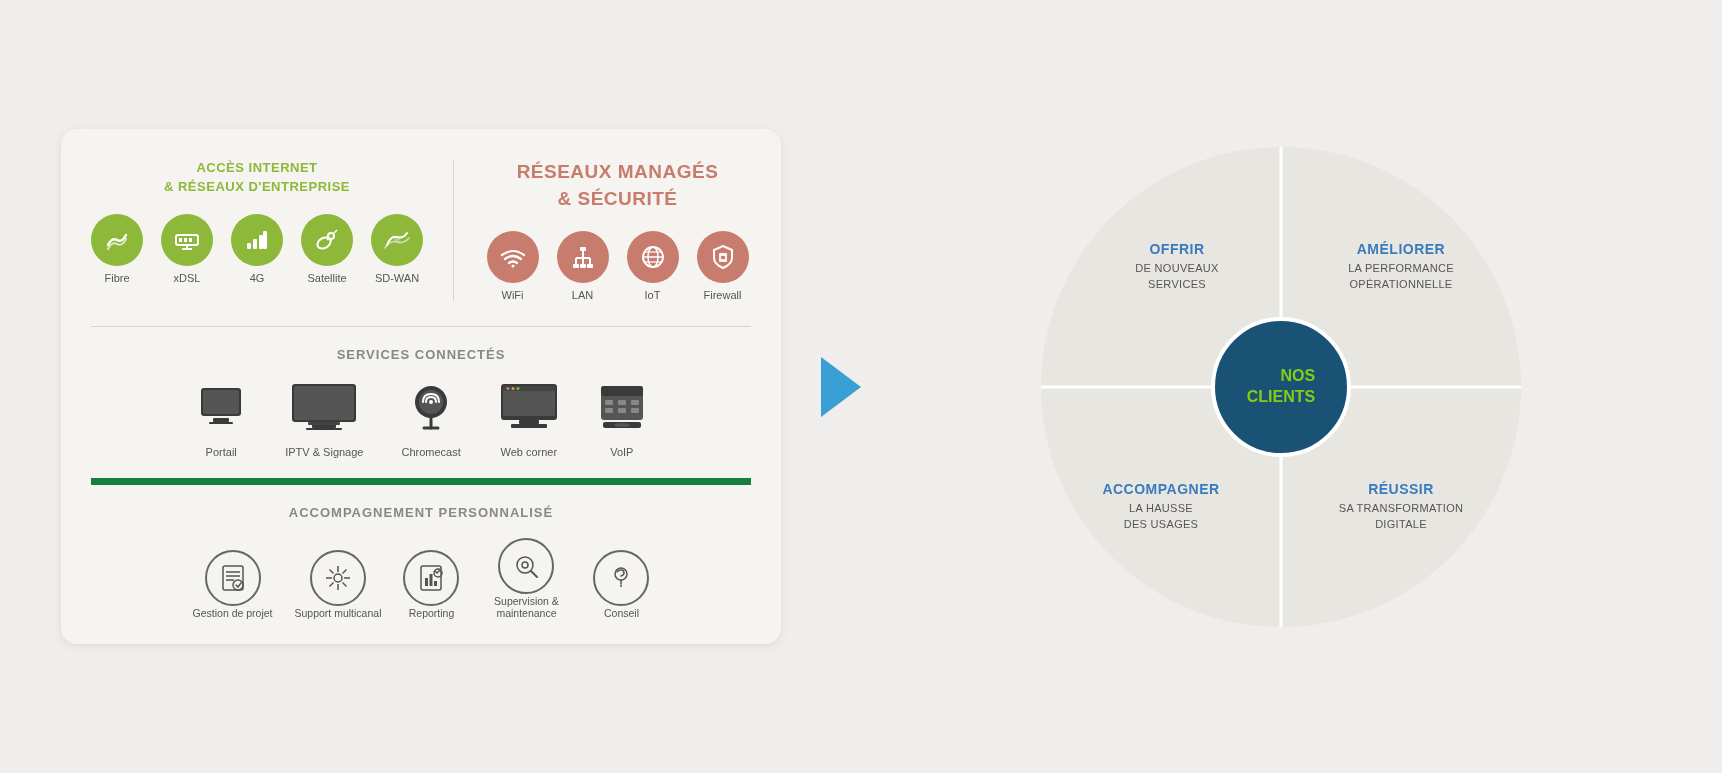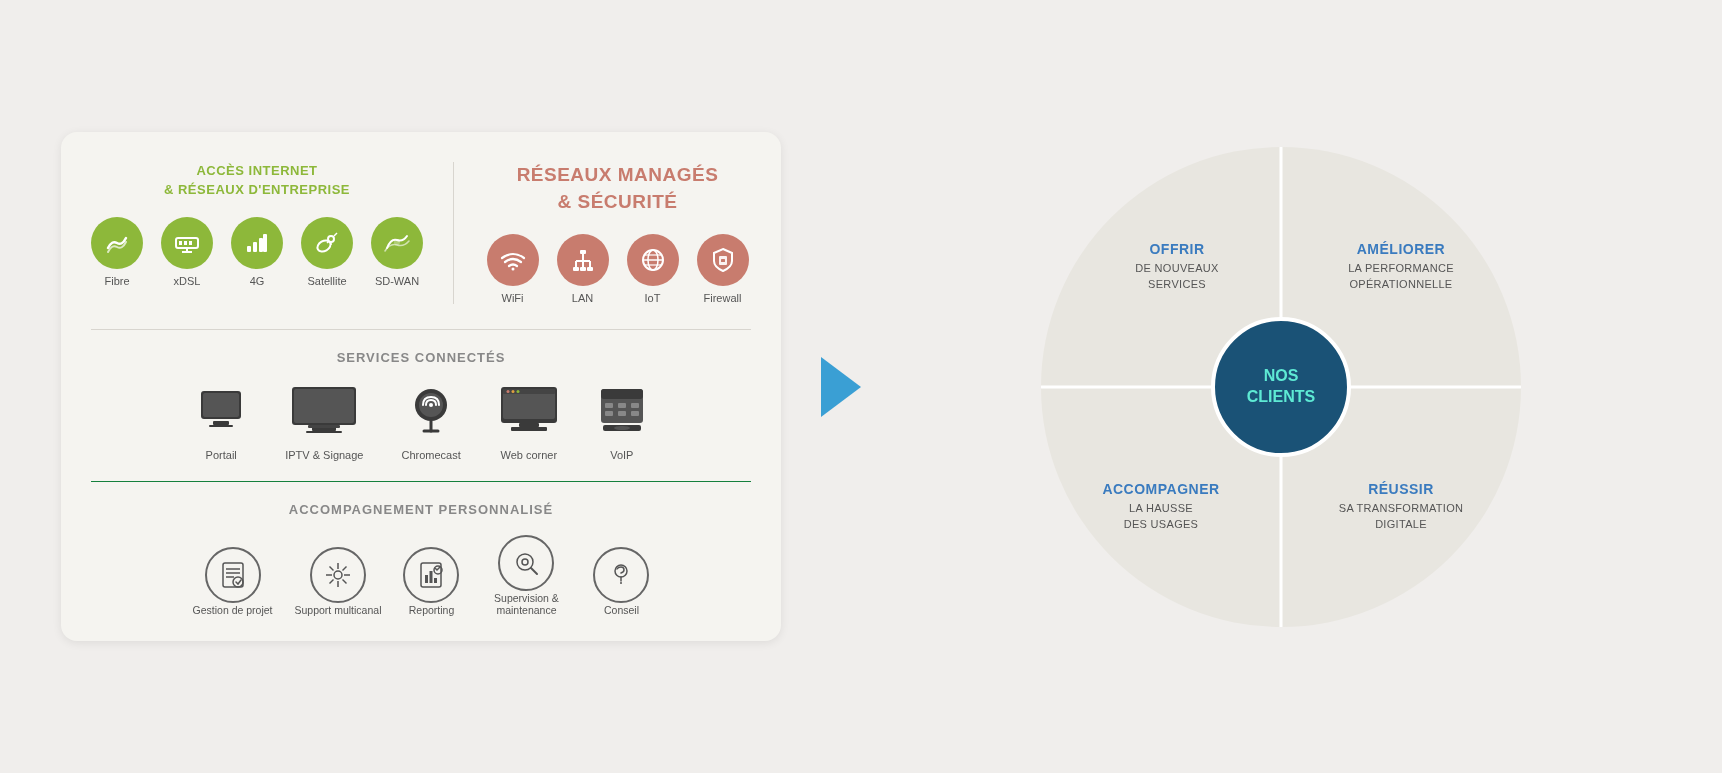--- a/index.html
+++ b/index.html
@@ -93,21 +93,21 @@
       background: #c87c6e;
       color: white;
     }
     .icon-label {
       font-size: 11px;
       color: #555;
       text-align: center;
     }
     
     .middle-section {
-      border-bottom: 1px solid #15803d;
+      border-bottom: 7px solid #15803d;
       padding-bottom: 20px;
       margin-bottom: 20px;
       text-align: center;
     }
     .section-title-gray {
       color: #888;
       font-size: 13px;
       font-weight: 700;
       text-transform: uppercase;
       letter-spacing: 1px;
@@ -260,22 +260,22 @@
       height: 140px;
       border-radius: 50%;
       background: #1a5276;
       display: flex;
       align-items: center;
       justify-content: center;
       z-index: 10;
       border: 4px solid #fff;
     }
     .center-text {
-      color: #5eead4;
-      text-align: center;
+      color: #84cc16;
+      text-align: right;
       font-size: 16px;
       font-weight: 800;
       text-transform: uppercase;
       line-height: 1.3;
     }
   </style>
 </head>
 <body>
 
 <div class="main-container">

